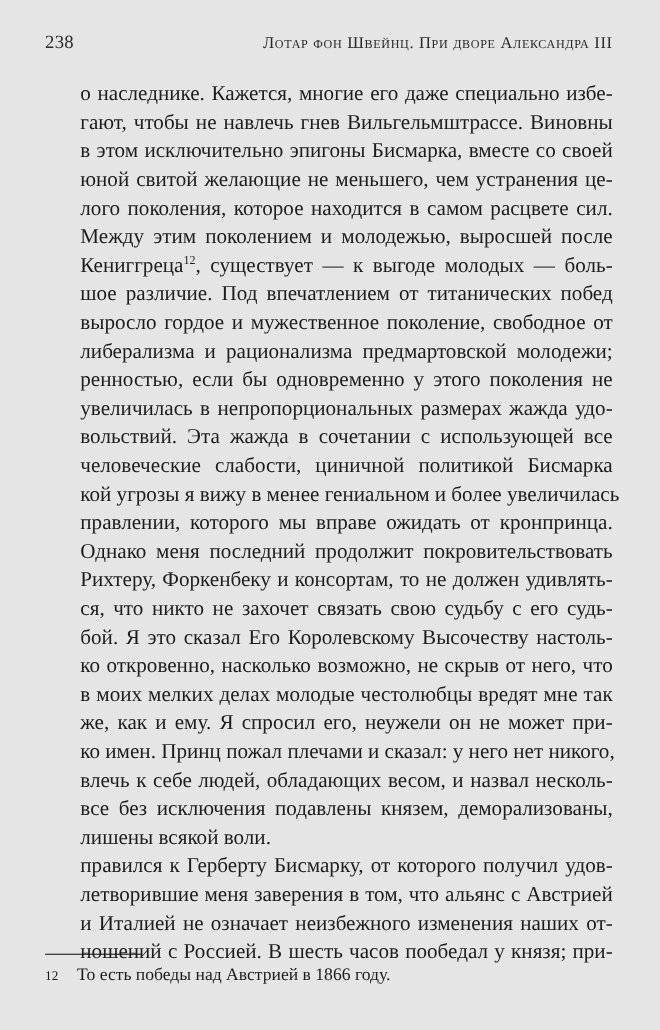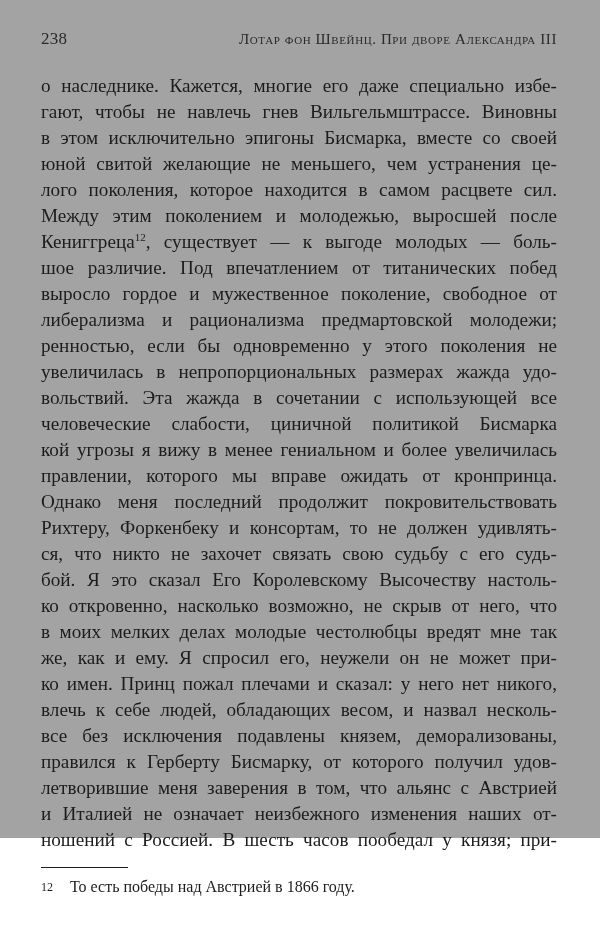--- a/index.html
+++ b/index.html
@@ -12,22 +12,22 @@
     height: 936px;
     position: relative;
     overflow: hidden;
     color: #1c1c1c;
     font-family: "Liberation Serif", "DejaVu Serif", serif;
   }
   .page {
     position: absolute;
     left: 0; top: 0;
     width: 600px;
-    height: 838px;
-    background: #a3a3a3;
+    height: 936px;
+    background: #e5e5e5;
   }
   .running-header {
     position: absolute;
     left: 41px;
     top: 29px;
     width: 516px;
     height: 22px;
     display: flex;
     justify-content: space-between;
     align-items: baseline;
@@ -51,20 +51,21 @@
   .line {
     display: block;
     height: 26px;
     line-height: 26px;
     font-size: 19.2px;
     text-align: justify;
     text-align-last: justify;
     white-space: nowrap;
     overflow: visible;
     word-spacing: 0px;
+    margin-left: 32px;
   }
   .line.last {
     text-align-last: left;
   }
   .line.indent {
     padding-left: 29px;
   }
   sup.fn-ref {
     font-size: 11px;
     line-height: 0;
@@ -126,20 +127,21 @@
     <span class="line">Однако меня последний продолжит покровительствовать</span>
     <span class="line">Рихтеру, Форкенбеку и консортам, то не должен удивлять-</span>
     <span class="line">ся, что никто не захочет связать свою судьбу с его судь-</span>
     <span class="line">бой. Я это сказал Его Королевскому Высочеству настоль-</span>
     <span class="line">ко откровенно, насколько возможно, не скрыв от него, что</span>
     <span class="line">в моих мелких делах молодые честолюбцы вредят мне так</span>
     <span class="line">же, как и ему. Я спросил его, неужели он не может при-</span>
     <span class="line">ко имен. Принц пожал плечами и сказал: у него нет никого,</span>
     <span class="line">влечь к себе людей, обладающих весом, и назвал несколь-</span>
     <span class="line">все без исключения подавлены князем, деморализованы,</span>
+    <span class="line last">лишены всякой воли.</span>
     <span class="line">правился к Герберту Бисмарку, от которого получил удов-</span>
     <span class="line">летворившие меня заверения в том, что альянс с Австрией</span>
     <span class="line">и Италией не означает неизбежного изменения наших от-</span>
     <span class="line">ношений с Россией. В шесть часов пообедал у князя; при-</span>
   </div>
 
   <div class="footnote-rule"></div>
 
   <div class="footnote">
     <span class="footnote-number">12</span>

